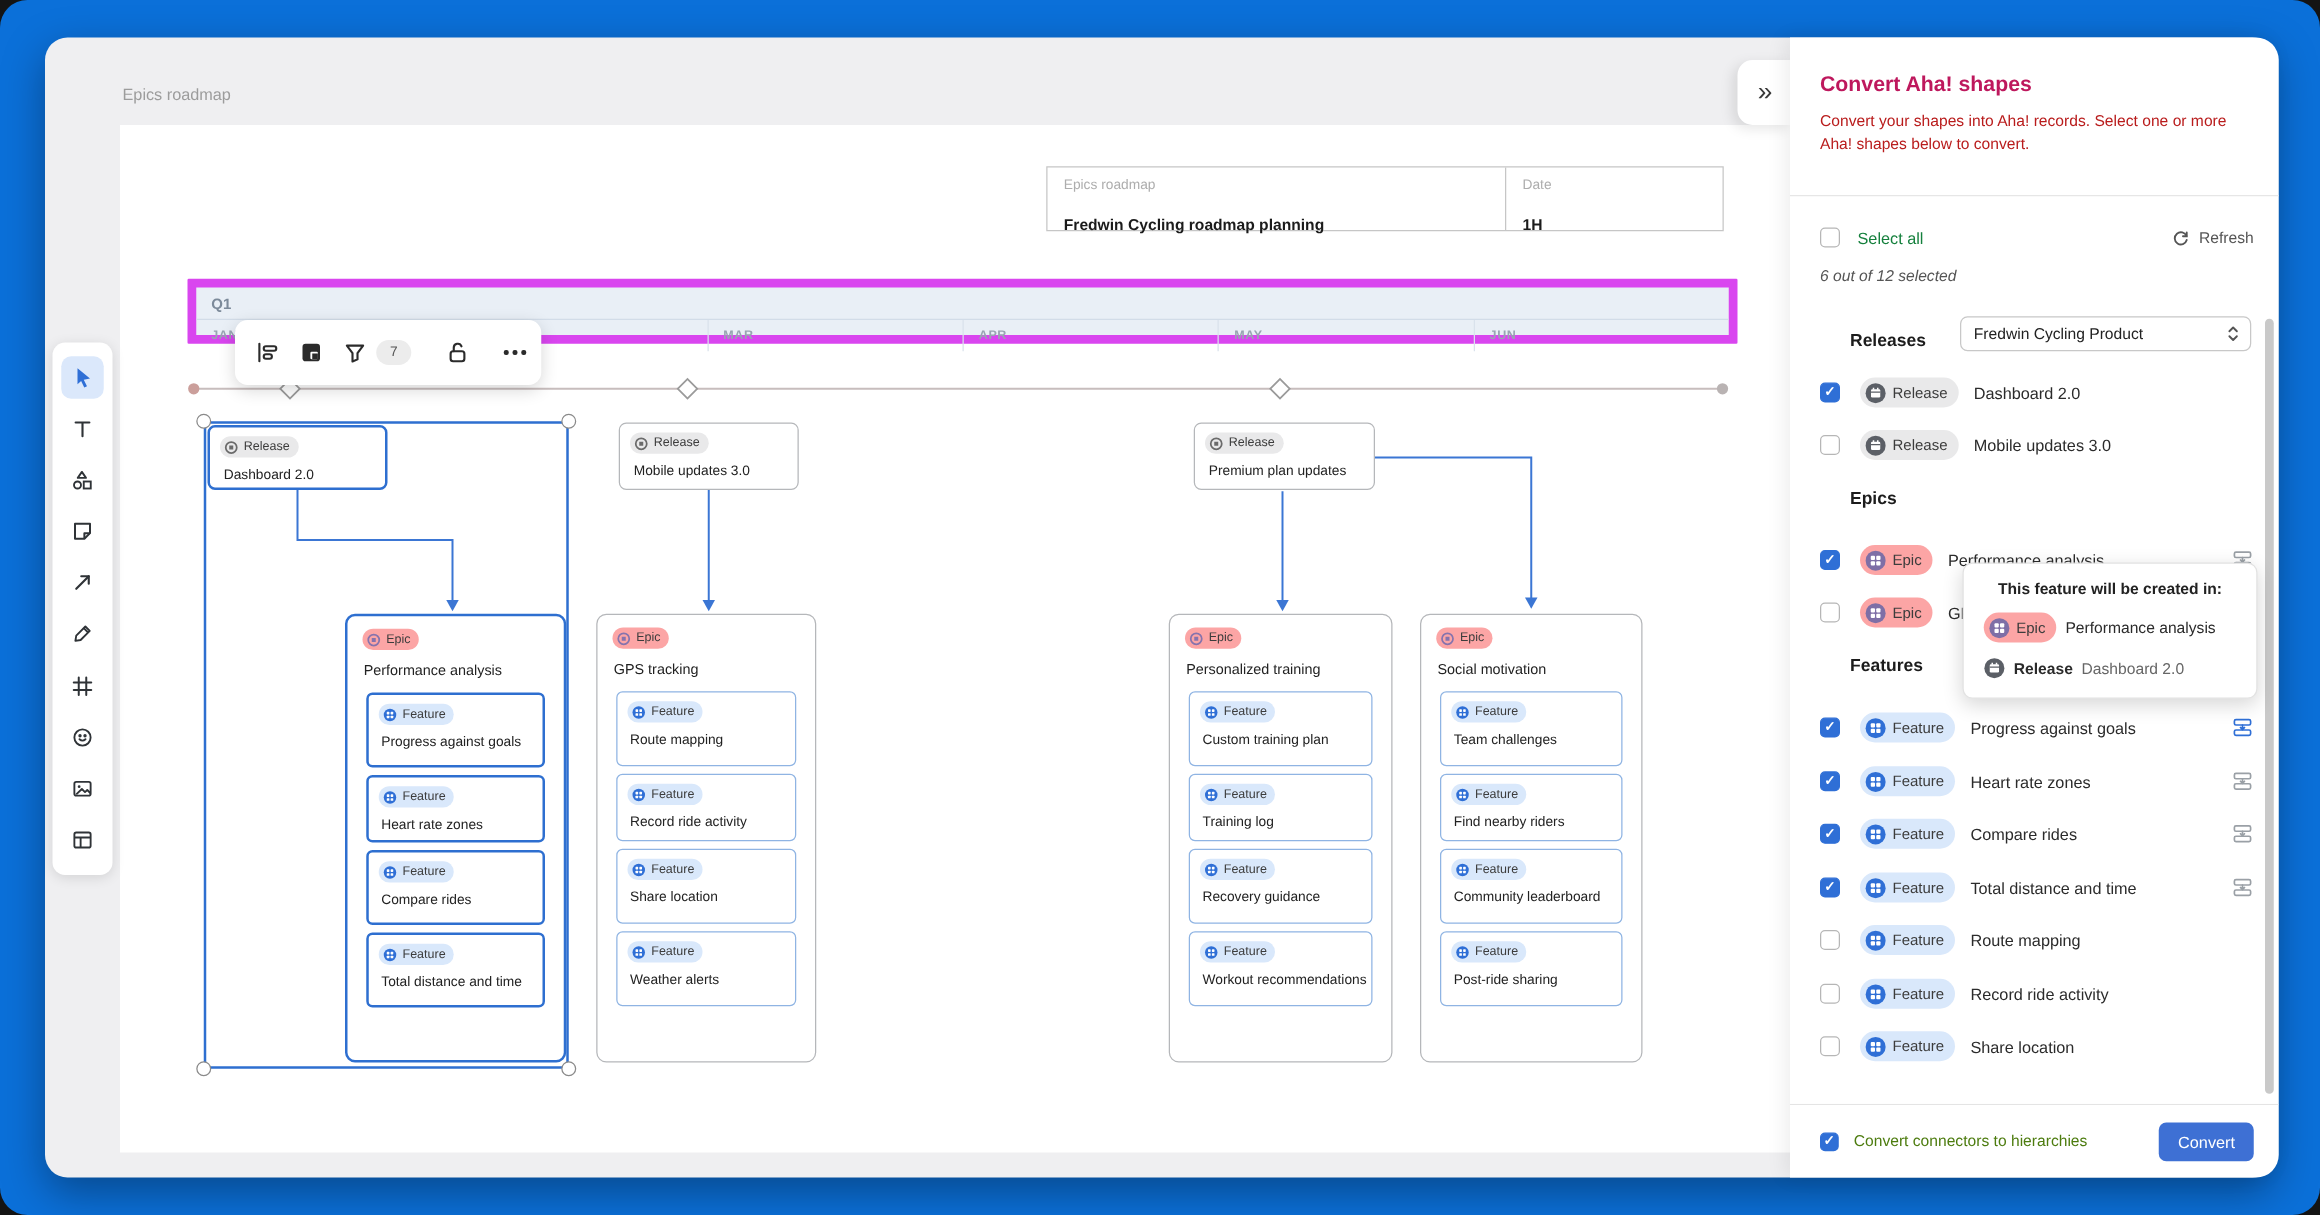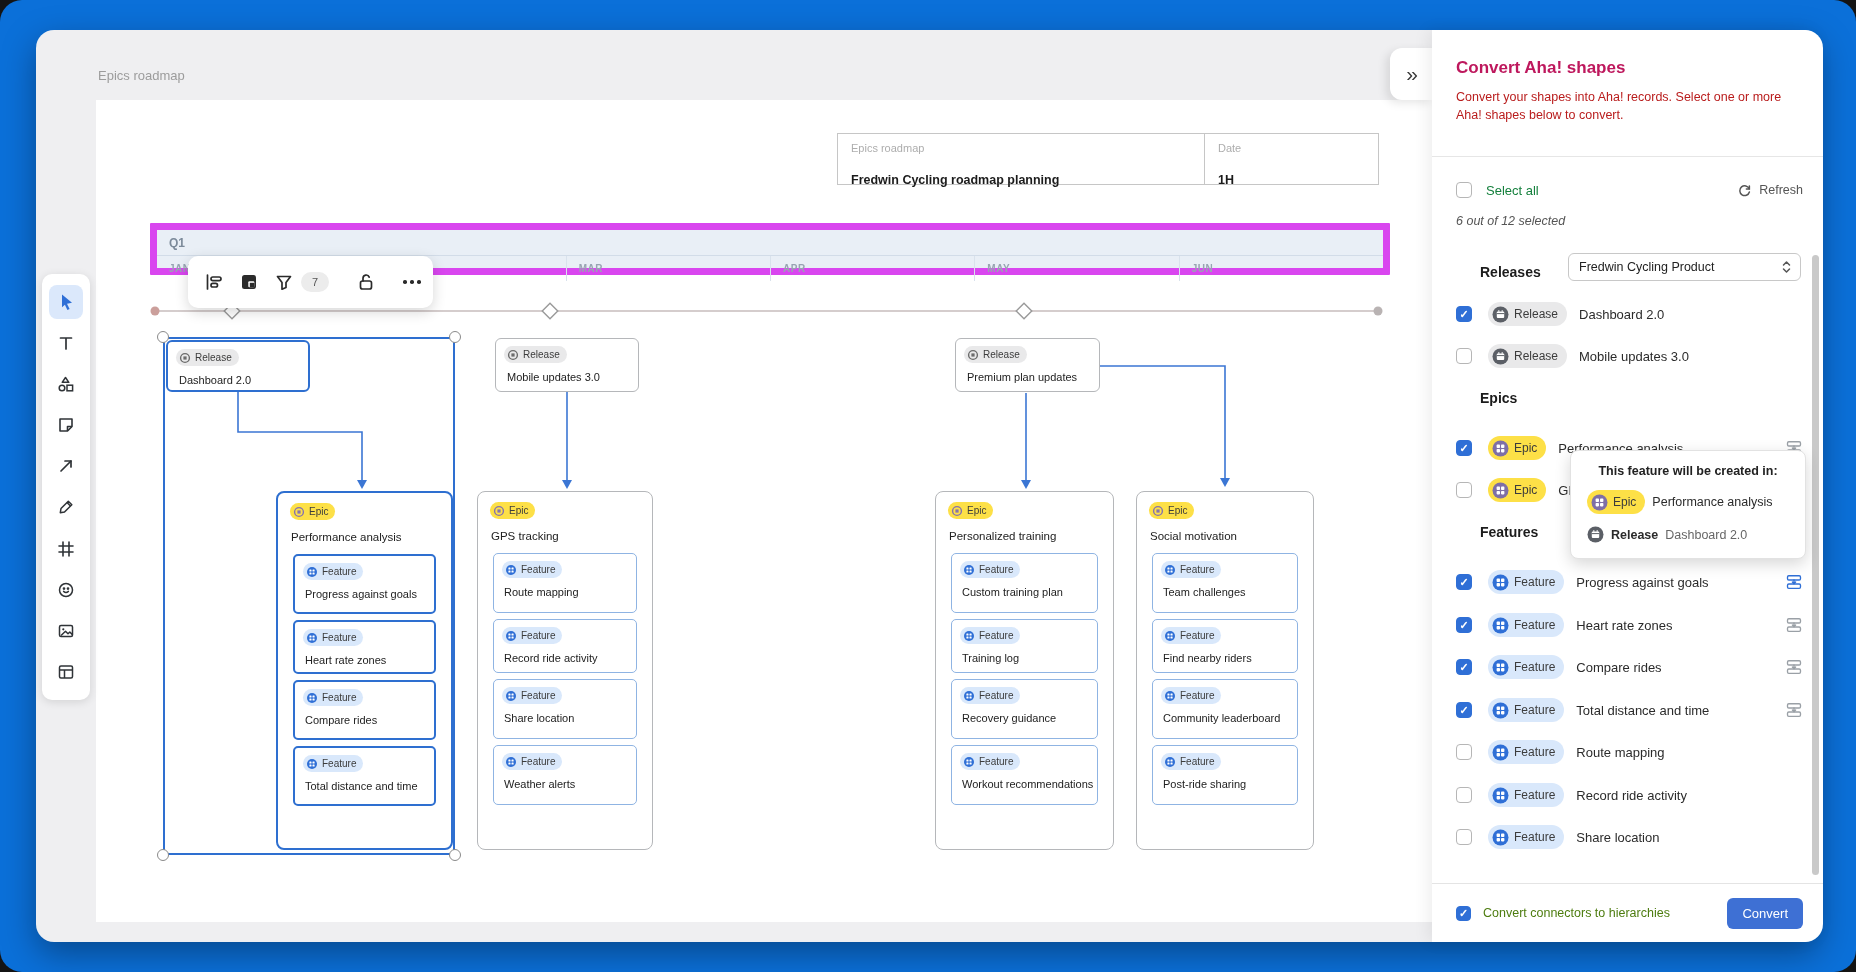--- a/index.html
+++ b/index.html
@@ -57,21 +57,21 @@
   .etitle{position:absolute;top:38px;left:13px;font-size:11.5px;color:#222;}
   .fcard{position:absolute;left:15px;right:15px;background:#fff;border:1px solid #8fb4e3;border-radius:5px;
          box-sizing:border-box;}
   .fcard.sel{border:2px solid #2e6fd0;}
   .fcard .pill{position:absolute;top:7px;left:8px;}
   .ftitle{position:absolute;top:32px;left:10px;font-size:11px;color:#222;white-space:nowrap;}
   
   .pill{display:inline-flex;align-items:center;gap:4px;height:17px;padding:0 7px 0 3px;border-radius:9px;
         font-size:10px;color:#3c3c3c;white-space:nowrap;}
   .pill.release{background:#e9e9ea;}
-  .pill.epic{background:#fde047;}
+  .pill.epic{background:#fca5a5;}
   .pill.feature{background:#d9e8fb;}
   .pill svg{display:block;}
   
   .selrect{position:absolute;left:163px;top:337px;width:292px;height:518px;border:2px solid #2e6fd0;
            box-sizing:border-box;}
   .handle{position:absolute;width:12px;height:12px;border-radius:50%;background:#fff;border:1.5px solid #8a8a8a;
           box-sizing:border-box;}
   
   .panel{position:absolute;left:1432px;top:30px;width:391px;height:912px;background:#fff;
          border-radius:0 18px 18px 0;box-shadow:-4px 0 16px rgba(0,0,0,.07);}

